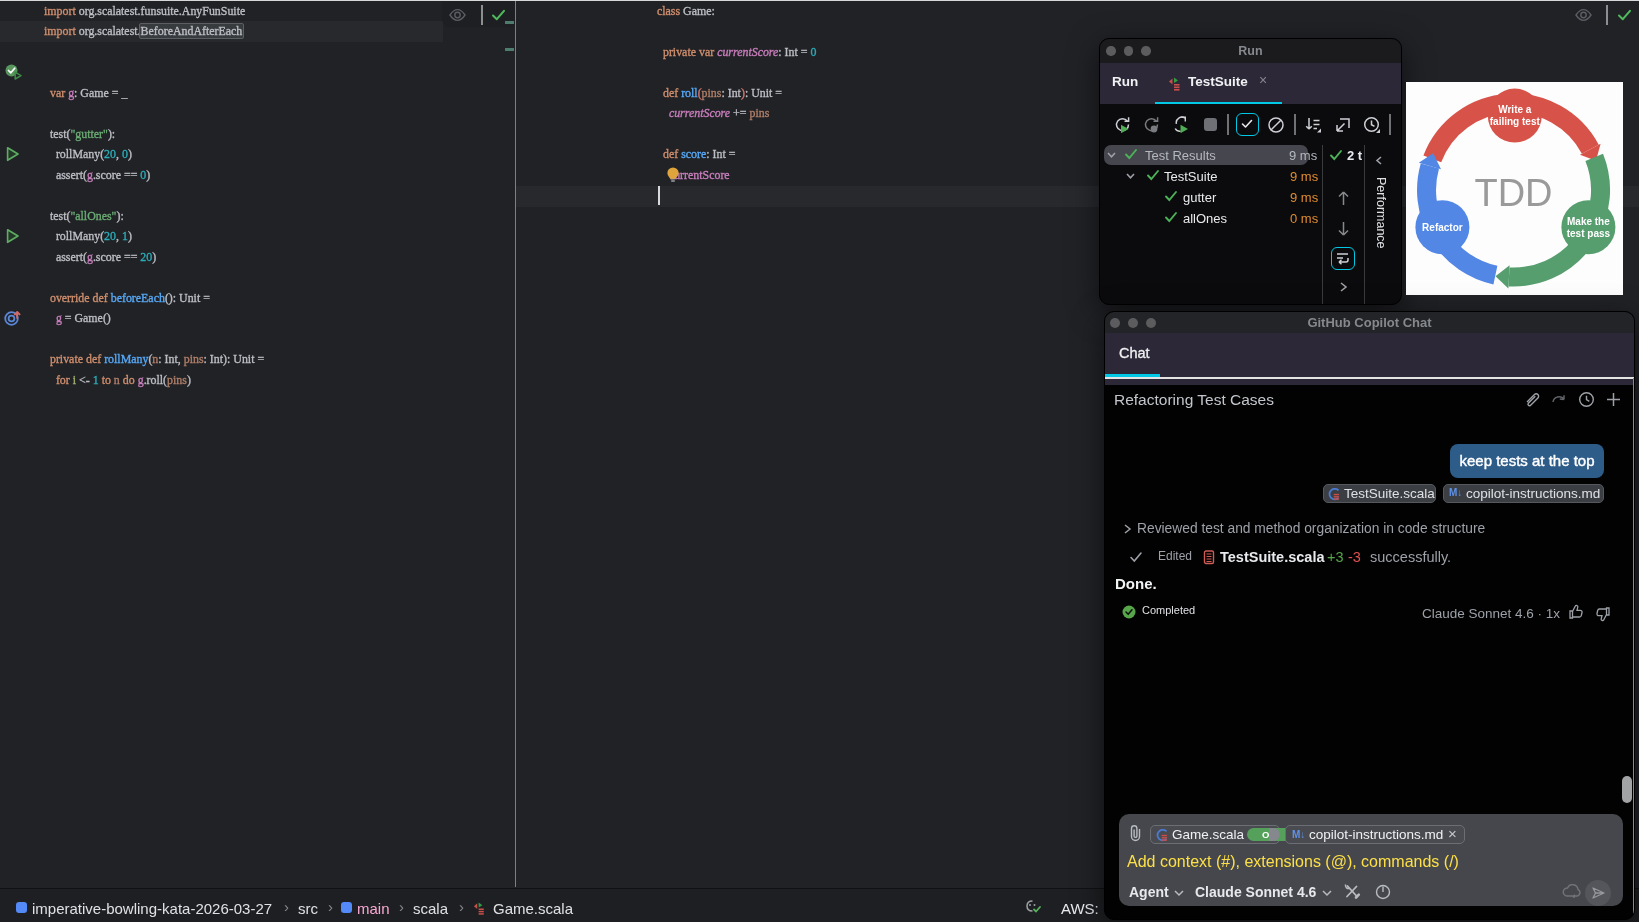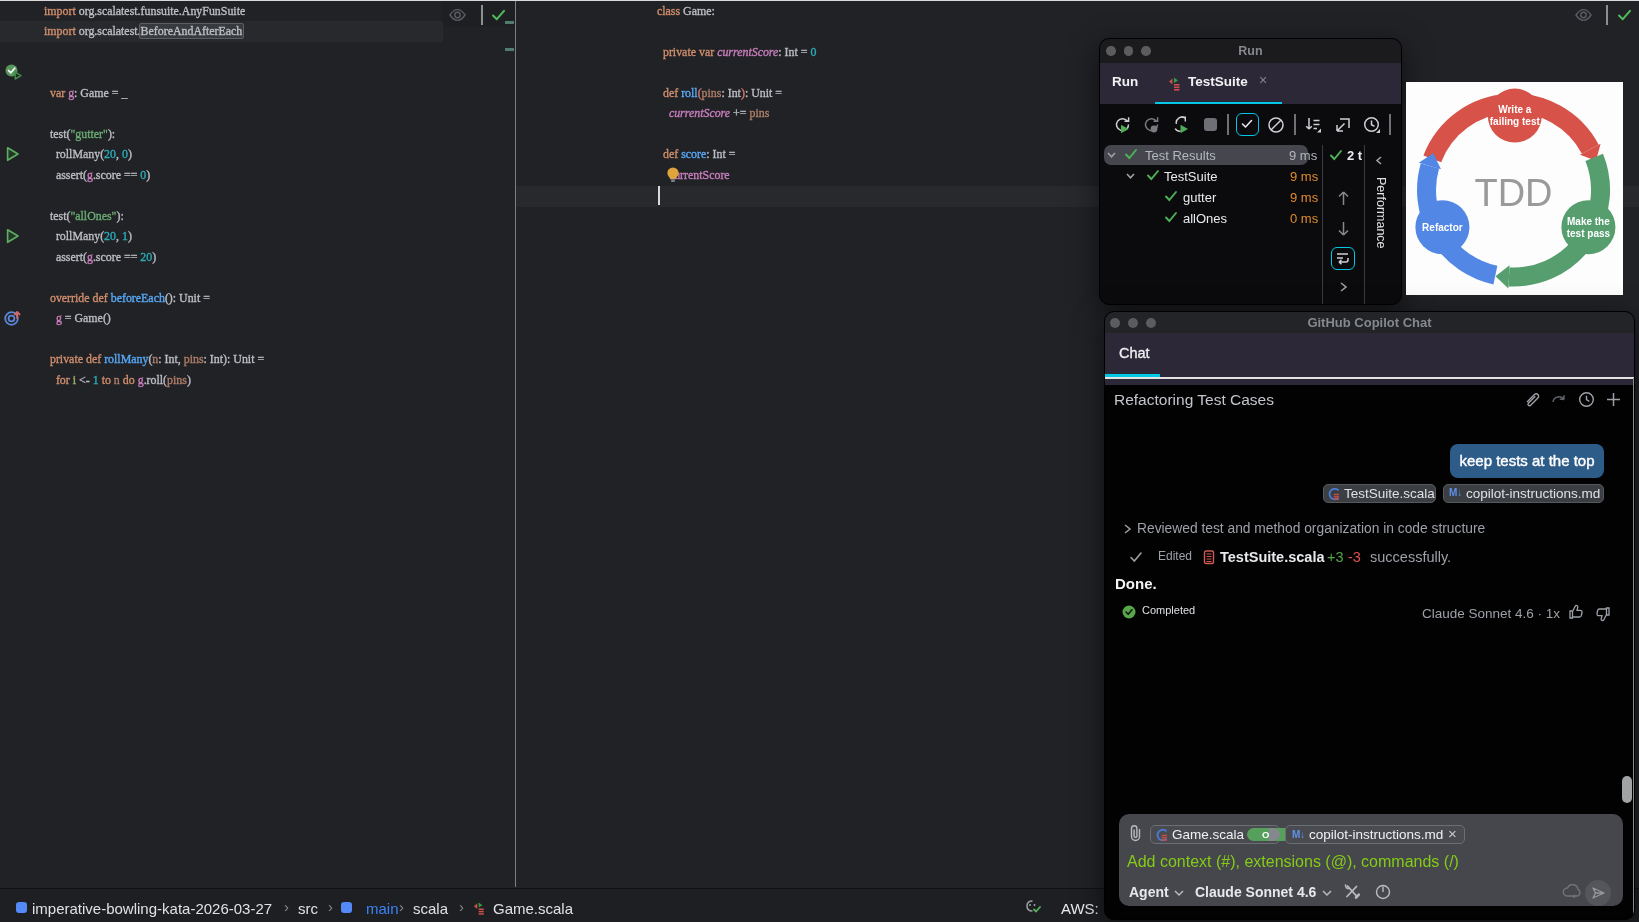--- a/index.html
+++ b/index.html
@@ -125,21 +125,21 @@
   <div class="abs" style="left:505px;top:21px;width:9px;height:3px;background:#4f7d6d;"></div>
   <div class="abs" style="left:505px;top:48px;width:9px;height:3px;background:#4f7d6d;"></div>
 
   <div class="abs" id="statusbar">
     <div class="abs" style="left:16px;top:13px;width:11px;height:11px;background:#548af7;border-radius:3px;"></div>
     <div class="abs" style="left:32px;top:11px;color:#dfe1e5;">imperative-bowling-kata-2026-03-27</div>
     <div class="abs" style="left:284px;top:9px;color:#87898c;">›</div>
     <div class="abs" style="left:298px;top:11px;color:#dfe1e5;">src</div>
     <div class="abs" style="left:328px;top:9px;color:#87898c;">›</div>
     <div class="abs" style="left:341px;top:13px;width:11px;height:11px;background:#548af7;border-radius:3px;"></div>
-    <div class="abs" style="left:366px;top:11px;color:#3b82f6;">main</div>
+    <div class="abs" style="left:357px;top:11px;color:#f9a8d4;">main</div>
     <div class="abs" style="left:399px;top:9px;color:#87898c;">›</div>
     <div class="abs" style="left:413px;top:11px;color:#dfe1e5;">scala</div>
     <div class="abs" style="left:459px;top:9px;color:#87898c;">›</div>
     <svg class="abs" style="left:473px;top:12px;" width="15" height="15" viewBox="0 0 16 16">
       <path d="M4.5 2.5 L1 5.5 L4.5 8.5 Z" fill="#c94f4a"></path>
       <path d="M6 1.5 L10 4.5 L6 7 Z" fill="#2f9e44"></path>
       <rect x="6" y="8" width="5.5" height="1.6" fill="#c94f4a"></rect>
       <rect x="6" y="10.5" width="5.5" height="1.6" fill="#c94f4a"></rect>
       <rect x="6" y="13" width="5.5" height="1.6" fill="#c94f4a"></rect>
     </svg>
@@ -387,21 +387,21 @@
         </svg>
         <span style="position:absolute;left:21px;top:0.5px;">Game.scala</span>
         <span style="position:absolute;left:96px;top:2px;width:44px;height:13px;background:#55a05a;border-radius:7px 0 0 7px;color:#fff;font-size:9.5px;font-weight:bold;text-align:center;line-height:13px;">ON</span>
         <span style="position:absolute;left:118px;top:2px;width:11px;height:13px;background:#85888d;border-radius:0 7px 7px 0;"></span>
       </div>
       <div class="ichip" style="left:166px;top:11px;width:178px;">
         <span style="position:absolute;left:6px;top:2.5px;color:#5f92e8;font-size:10px;font-weight:bold;">M↓</span>
         <span style="position:absolute;left:23px;top:0.5px;">copilot-instructions.md</span>
         <span style="position:absolute;left:162px;top:-1px;color:#c6c9ce;font-size:15px;">×</span>
       </div>
-      <div style="position:absolute;left:8px;top:39px;color:#84cc16;font-size:16px;">Add context (#), extensions (@), commands (/)</div>
+      <div style="position:absolute;left:8px;top:39px;color:#fde047;font-size:16px;">Add context (#), extensions (@), commands (/)</div>
       <div style="position:absolute;left:10px;top:70px;color:#e6e8eb;font-size:14px;font-weight:bold;">Agent</div>
       <svg style="position:absolute;left:54px;top:74px;" width="12" height="10" viewBox="0 0 12 10">
           <path d="M2 3 L6 7 L10 3" stroke="#b8bbc0" stroke-width="1.5" fill="none"></path>
         </svg>
       <div style="position:absolute;left:76px;top:70px;color:#e6e8eb;font-size:14px;font-weight:bold;">Claude Sonnet 4.6</div>
       <svg style="position:absolute;left:202px;top:74px;" width="12" height="10" viewBox="0 0 12 10">
           <path d="M2 3 L6 7 L10 3" stroke="#b8bbc0" stroke-width="1.5" fill="none"></path>
         </svg>
       <svg style="position:absolute;left:224px;top:68px;" width="18" height="18" viewBox="0 0 18 18">
         <path d="M4 14.5 L13.5 4.5" stroke="#b8bbc0" stroke-width="1.8" fill="none" stroke-linecap="round"></path>

